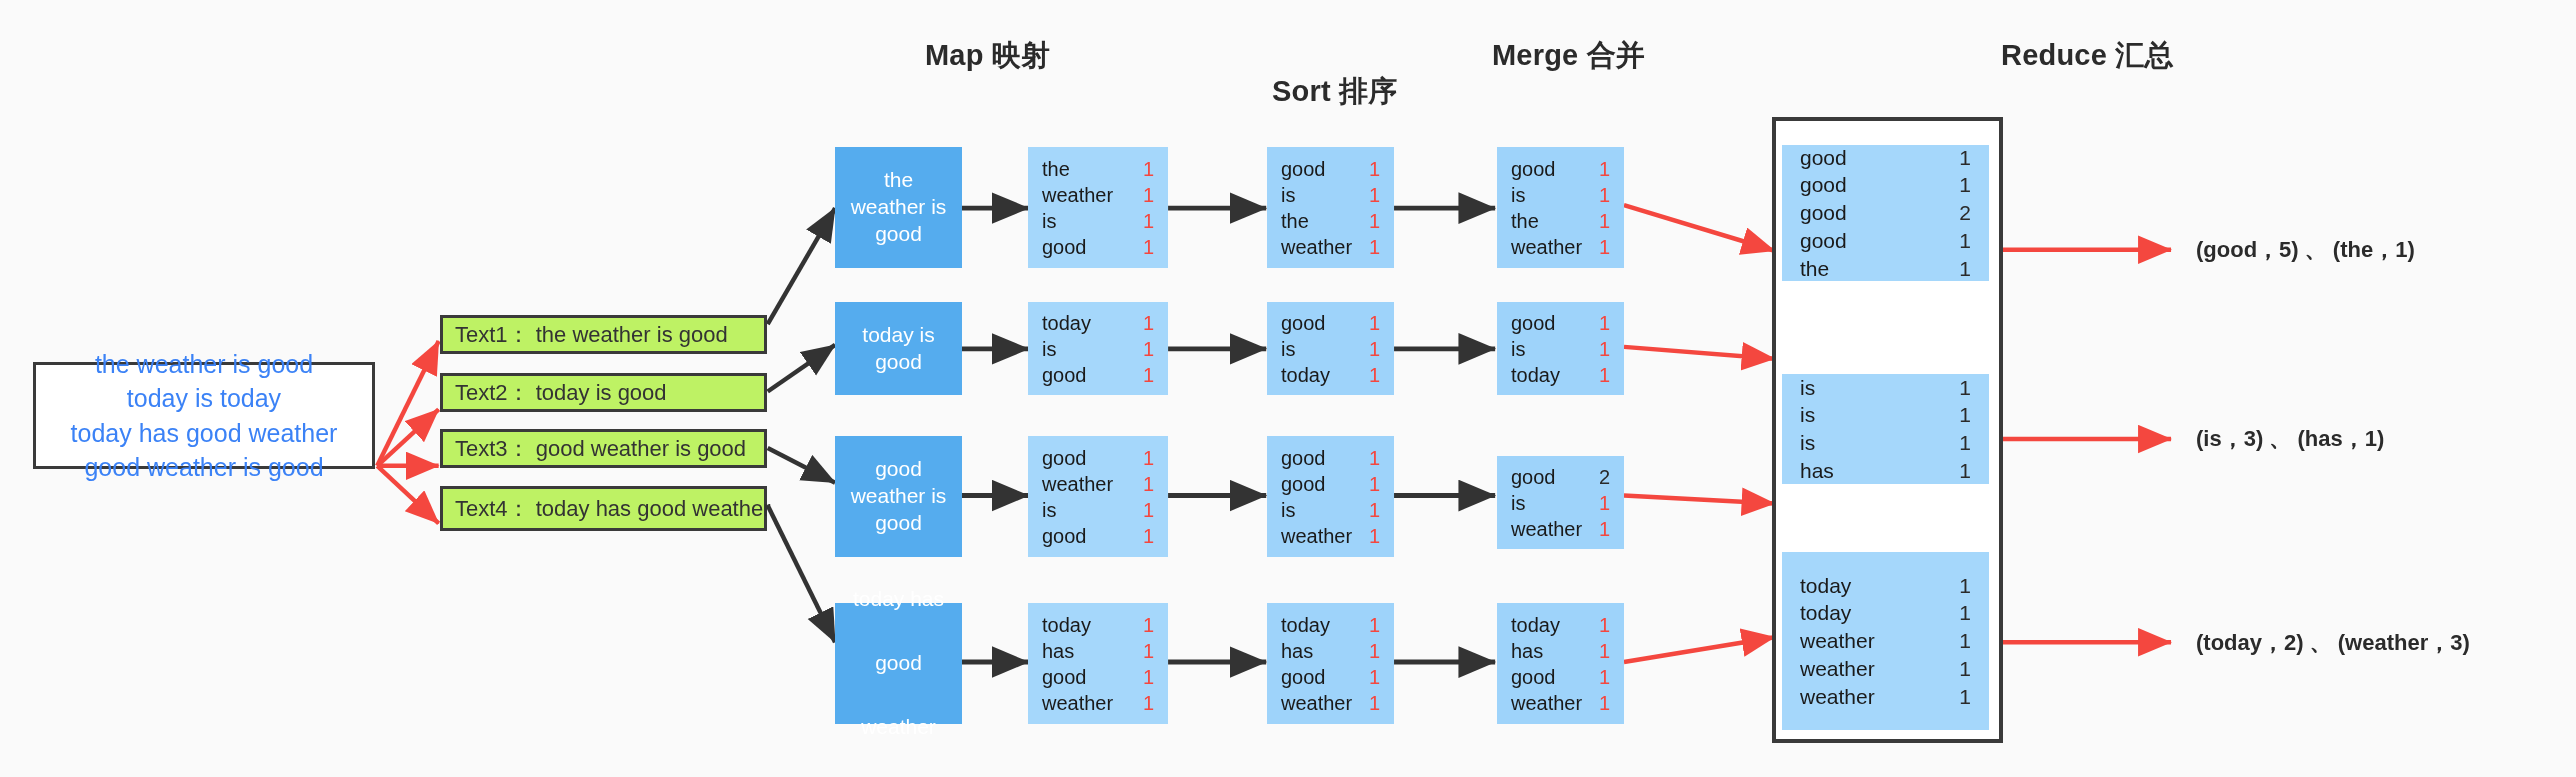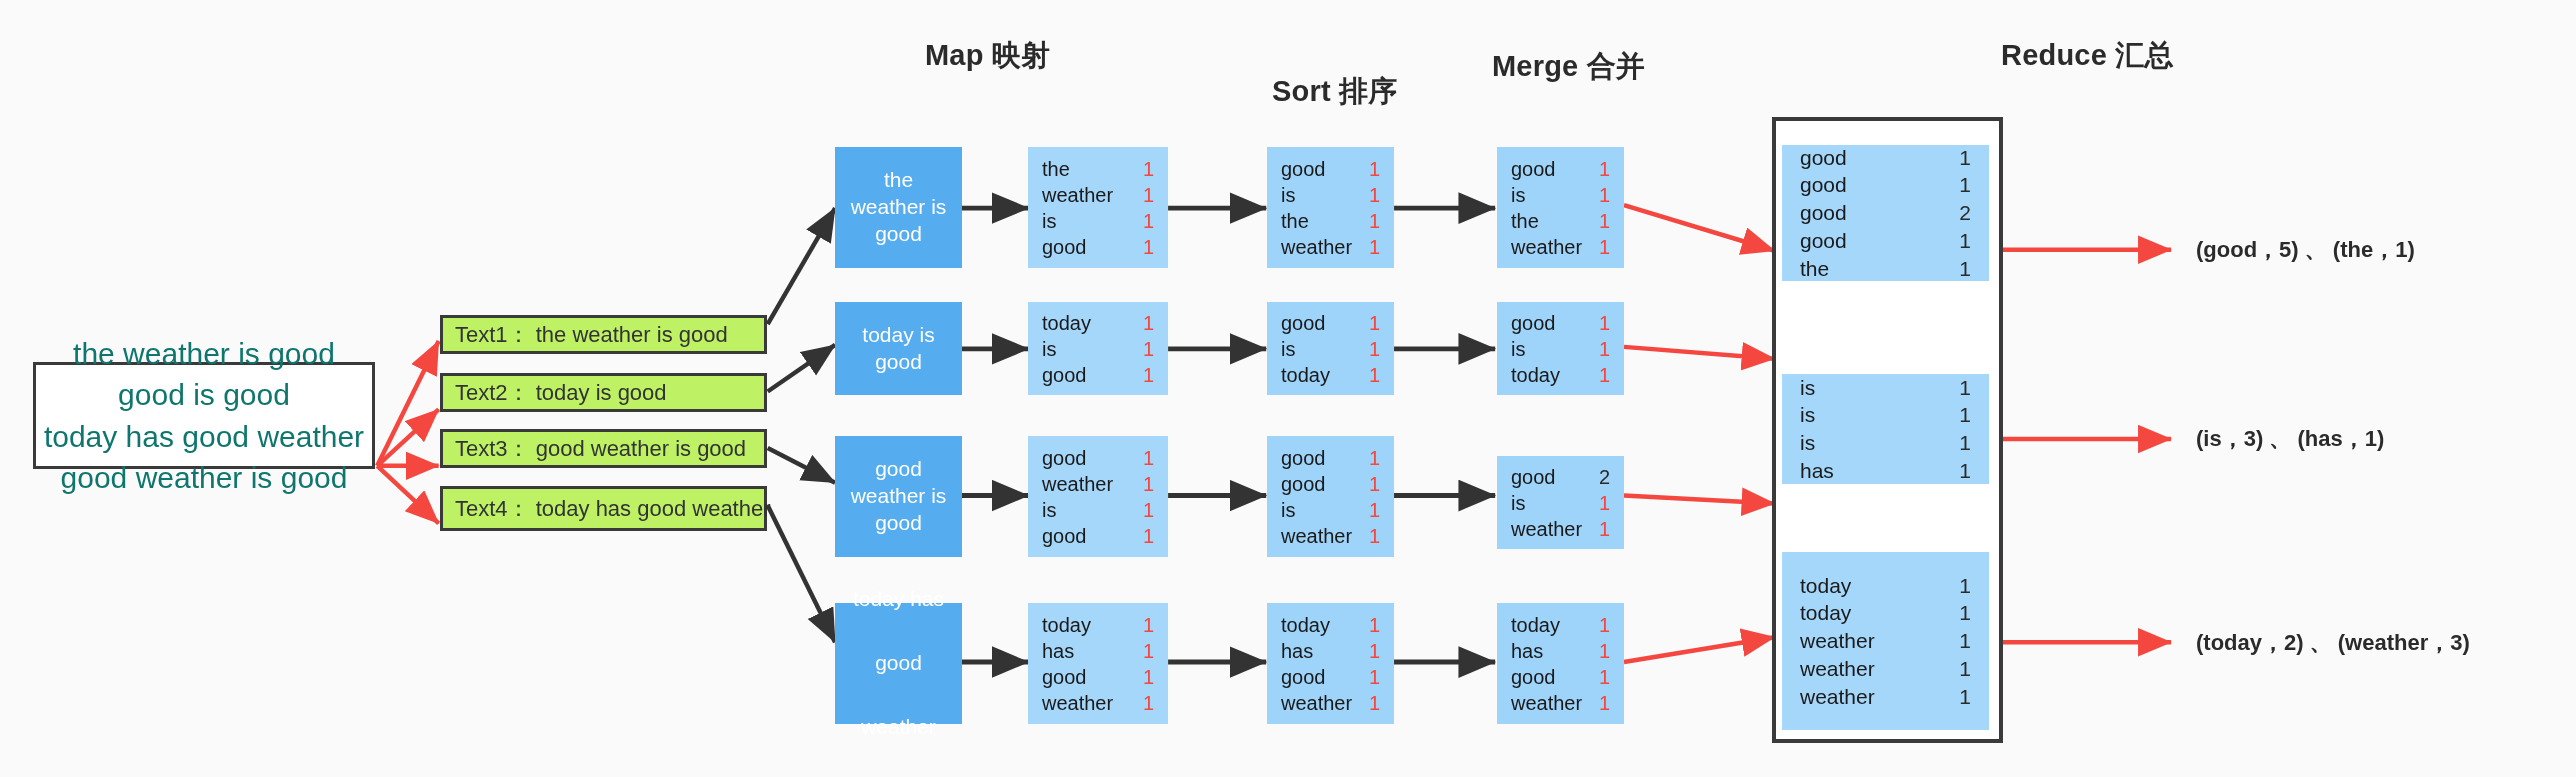--- a/index.html
+++ b/index.html
@@ -43,22 +43,22 @@
   .source-box {
     border: 3px solid #3a3a3a;
     background: #ffffff;
     display: flex;
     flex-direction: column;
     align-items: center;
     justify-content: center;
     padding: 10px 0;
   }
   .source-line {
-    font-size: 30px;
-    color: #0f766e;
+    font-size: 25px;
+    color: #3b82f6;
     line-height: 1.38;
     white-space: nowrap;
   }
 
   
   .text-box {
     border: 3px solid #3a3a3a;
     background: #bef264;
     display: flex;
     align-items: center;
@@ -189,26 +189,26 @@
 
     <g stroke="#F4473F" stroke-width="4.5" fill="none" marker-end="url(#ahRed)">
       <line x1="2020" y1="252" x2="2190" y2="252"></line>
       <line x1="2020" y1="443" x2="2190" y2="443"></line>
       <line x1="2020" y1="648" x2="2190" y2="648"></line>
     </g>
   </svg>
 
   <div class="node col-header" style="left:925px; top:36px;">Map 映射</div>
   <div class="node col-header" style="left:1272px; top:36px;margin-top:36px;">Sort 排序</div>
-  <div class="node col-header" style="left:1492px; top:47px;">Merge 合并</div>
+  <div class="node col-header" style="left:1492px; top:36px;">Merge 合并</div>
   <div class="node col-header" style="left:2001px; top:36px;">Reduce 汇总</div>
 
   <div class="node source-box" style="left:33px; top:362px; width:342px; height:107px;">
     <div class="source-line">the weather is good</div>
-    <div class="source-line">good is good</div>
+    <div class="source-line">today is today</div>
     <div class="source-line">today has good weather</div>
     <div class="source-line">good weather is good</div>
   </div>
 
   <div class="node text-box" style="left:440px; top:315px; width:327px; height:39px;">
     <span class="text-box-label">Text1： the weather is good</span>
   </div>
   <div class="node text-box" style="left:440px; top:373px; width:327px; height:39px;">
     <span class="text-box-label">Text2： today is good</span>
   </div>

